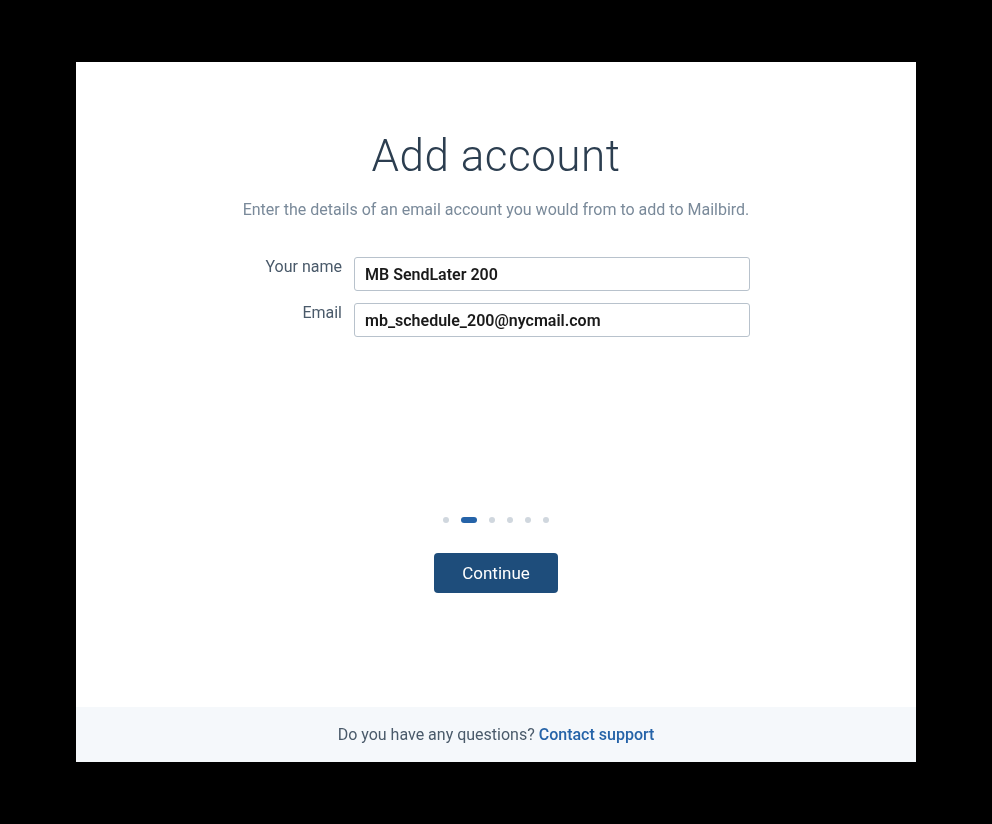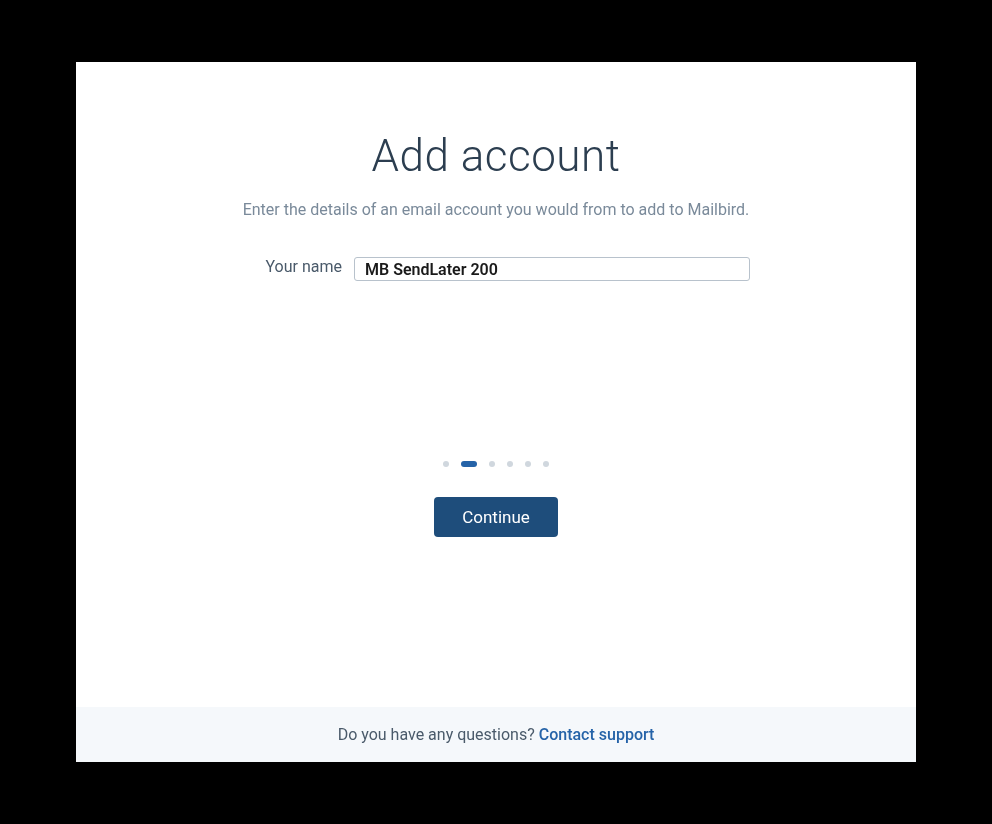--- a/index.html
+++ b/index.html
@@ -66,21 +66,21 @@
     .form-label {
       width: 100px;
       text-align: right;
       font-size: 16px;
       color: #4a5a6a;
       font-weight: 400;
     }
     
     .form-input {
       width: 396px;
-      height: 24px;
+      height: 34px;
       border: 1px solid #b8c2cc;
       border-radius: 3px;
       padding: 0 10px;
       font-size: 16px;
       font-weight: 600;
       color: #1a1a1a;
       font-family: inherit;
       outline: none;
     }
     
@@ -165,20 +165,24 @@
 
     <p class="subtitle">Enter the details of an email account you would from to add to Mailbird.</p>
 
     <div class="form">
 
       <div class="form-row">
         <label class="form-label">Your name</label>
         <input type="text" class="form-input" value="MB SendLater 200" style="">
       </div>
 
+      <div class="form-row">
+        <label class="form-label">Email</label>
+        <input type="text" class="form-input" value="mb_schedule_200@nycmail.com" style="">
+      </div>
 
 
     </div>
 
     <div class="dots-container">
       <div class="dot"></div>
       <div class="dot active"></div>
       <div class="dot"></div>
       <div class="dot"></div>
       <div class="dot"></div>

